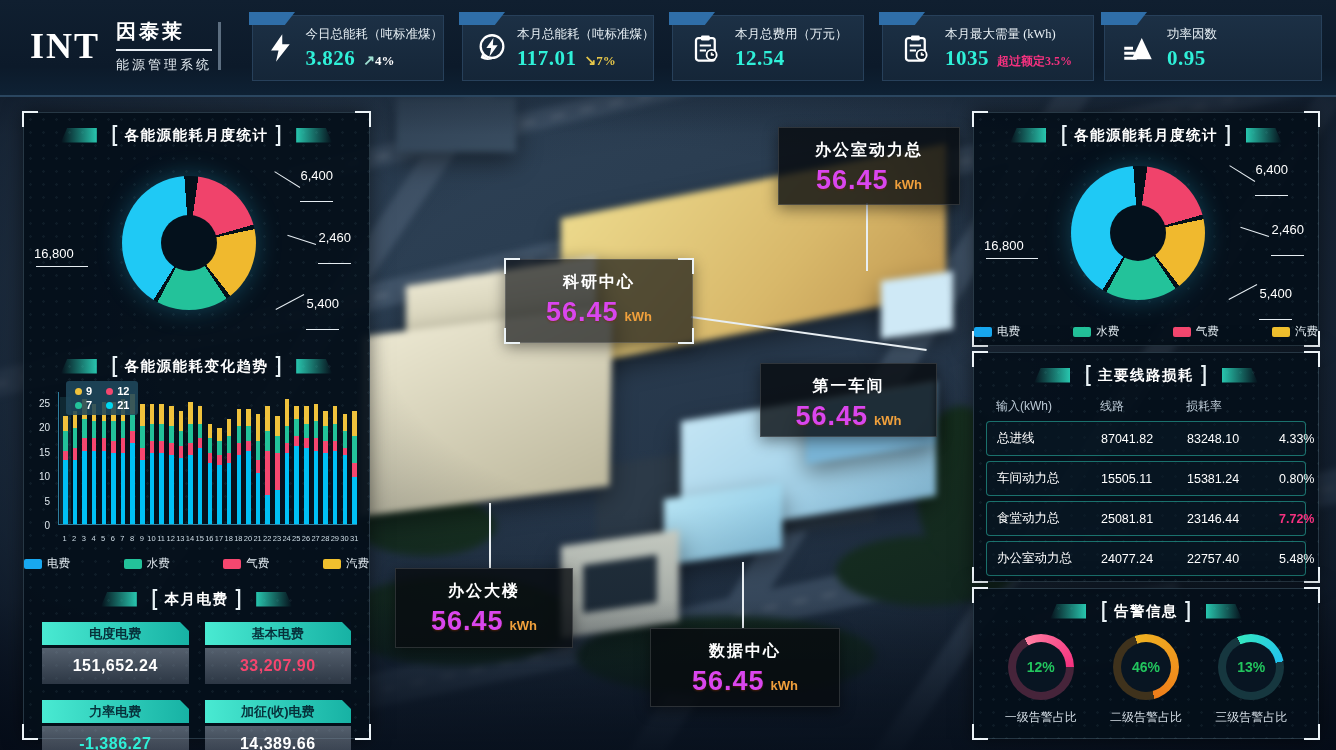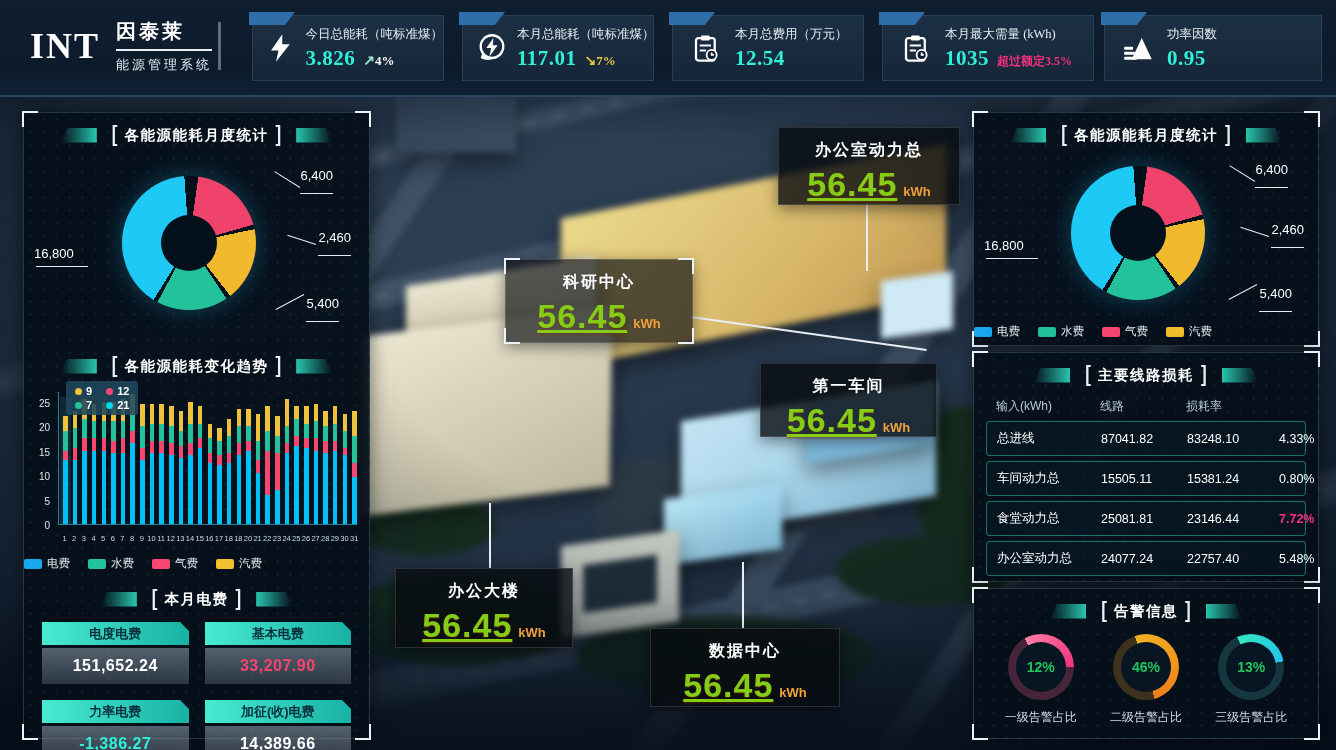--- a/index.html
+++ b/index.html
@@ -93,30 +93,30 @@
   .t-brkt{font-size:17px;font-weight:bold;color:#e9f2f6;transform:scaleY(1.25);margin:0 7px;}
   .t-text{font-size:14.5px;font-weight:bold;letter-spacing:1.5px;}
   
   .donut-wrap{position:relative;height:176px;}
   .left-panel .donut-wrap{height:198px;}
   .donut{position:absolute;width:134px;height:134px;border-radius:50%;left:calc(50% - 75px);top:20px;
     filter:drop-shadow(0 0 12px rgba(40,190,230,.3));}
   .left-panel .donut{top:30px;}
   .hole{position:absolute;inset:39px;border-radius:50%;background:#04111c;}
   .co{position:absolute;font-size:13px;color:#fff;}
-  .co .num{padding-bottom:10px;border-bottom:1px solid #e6edf2;}
+  .co .num{padding-bottom:18px;border-bottom:1px solid #e6edf2;}
   .co .seg{position:absolute;height:1px;background:#e6edf2;}
   .co-a{right:30px;top:16px;} .co-a .seg{width:30px;left:-30px;top:19px;transform:rotate(32deg);transform-origin:right;}
   .co-b{right:14px;top:76px;} .co-b .seg{width:30px;left:-32px;top:14px;transform:rotate(18deg);transform-origin:right;}
   .co-c{right:26px;top:140px;}.co-c .seg{width:32px;left:-34px;top:-2px;transform:rotate(-28deg);transform-origin:right;}
   .co-d{left:10px;top:92px;} .co-d .num{border-bottom:none;}
   .co-d .seg{width:52px;left:2px;top:20px;}
   .left-panel .co-a{right:36px;top:22px;} .left-panel .co-b{right:18px;top:84px;}
   .left-panel .co-c{right:30px;top:150px;} .left-panel .co-d{top:100px;}
-  .legend{display:flex;justify-content:flex-start;gap:18px;margin-top:2px;}
+  .legend{display:flex;justify-content:space-between;gap:18px;margin-top:2px;}
   .lg-item{display:flex;align-items:center;gap:5px;font-size:11.5px;color:#e2ebf1;}
   .lg-item .sw{width:18px;height:10px;border-radius:2px;display:inline-block;}
   
   .trend-wrap{position:relative;height:196px;margin-top:4px;}
   .plot{position:absolute;left:34px;right:12px;bottom:52px;height:132px;
     border-left:1px solid #2e7e9e;border-bottom:1px solid #2e7e9e;}
   .band{position:absolute;left:1px;bottom:0;width:11px;height:96%;background:rgba(90,210,225,.12);}
   .bars{position:absolute;inset:0 0 0 4px;display:flex;align-items:flex-end;justify-content:space-between;}
   .bar-col{width:4.5px;display:flex;flex-direction:column-reverse;}
   .bar-col span{display:block;width:100%;}
@@ -149,21 +149,21 @@
   .gauge{text-align:center;}
   .ring{width:66px;height:66px;border-radius:50%;margin:0 auto;position:relative;}
   .ring-in{position:absolute;inset:8px;border-radius:50%;background:#081522;display:flex;align-items:center;justify-content:center;
     font-size:14px;font-weight:bold;color:#22c55e;}
   .g-label{margin-top:9px;font-size:12px;color:#d5dee6;}
   
   .ml{position:absolute;z-index:15;background:rgba(8,11,15,.8);border:1px solid rgba(255,255,255,.14);
     text-align:center;box-shadow:0 4px 14px rgba(0,0,0,.45);}
   .ml .t{font-size:16px;font-weight:bold;letter-spacing:2px;margin-top:12px;}
   .ml .vrow{margin-top:4px;}
-  .ml .v{font-size:34px;font-weight:bold;color:#84cc16;text-shadow:0 1px 2px rgba(120,40,0,.6);letter-spacing:1px;text-decoration:underline;}
+  .ml .v{font-size:27px;font-weight:bold;color:#d946ef;text-shadow:0 1px 2px rgba(120,40,0,.6);letter-spacing:1px;}
   .ml .u{font-size:13px;font-weight:bold;color:#f0a03c;margin-left:6px;}
   .ml1{left:778px;top:127px;width:180px;height:76px;}
   .ml2{left:505px;top:259px;width:186px;height:82px;background:rgba(8,11,15,.66);}
   .ml3{left:760px;top:363px;width:175px;height:72px;}
   .ml4{left:395px;top:568px;width:176px;height:78px;}
   .ml5{left:650px;top:628px;width:188px;height:77px;}
   .ldr{position:absolute;background:#e8eef2;z-index:14;}
   .ldr1{left:866px;top:203px;width:1.5px;height:68px;}
   .ldr2{left:691px;top:316px;width:238px;height:1.5px;transform:rotate(8deg);transform-origin:left top;}
   .ldr4{left:489px;top:503px;width:1.5px;height:65px;}

